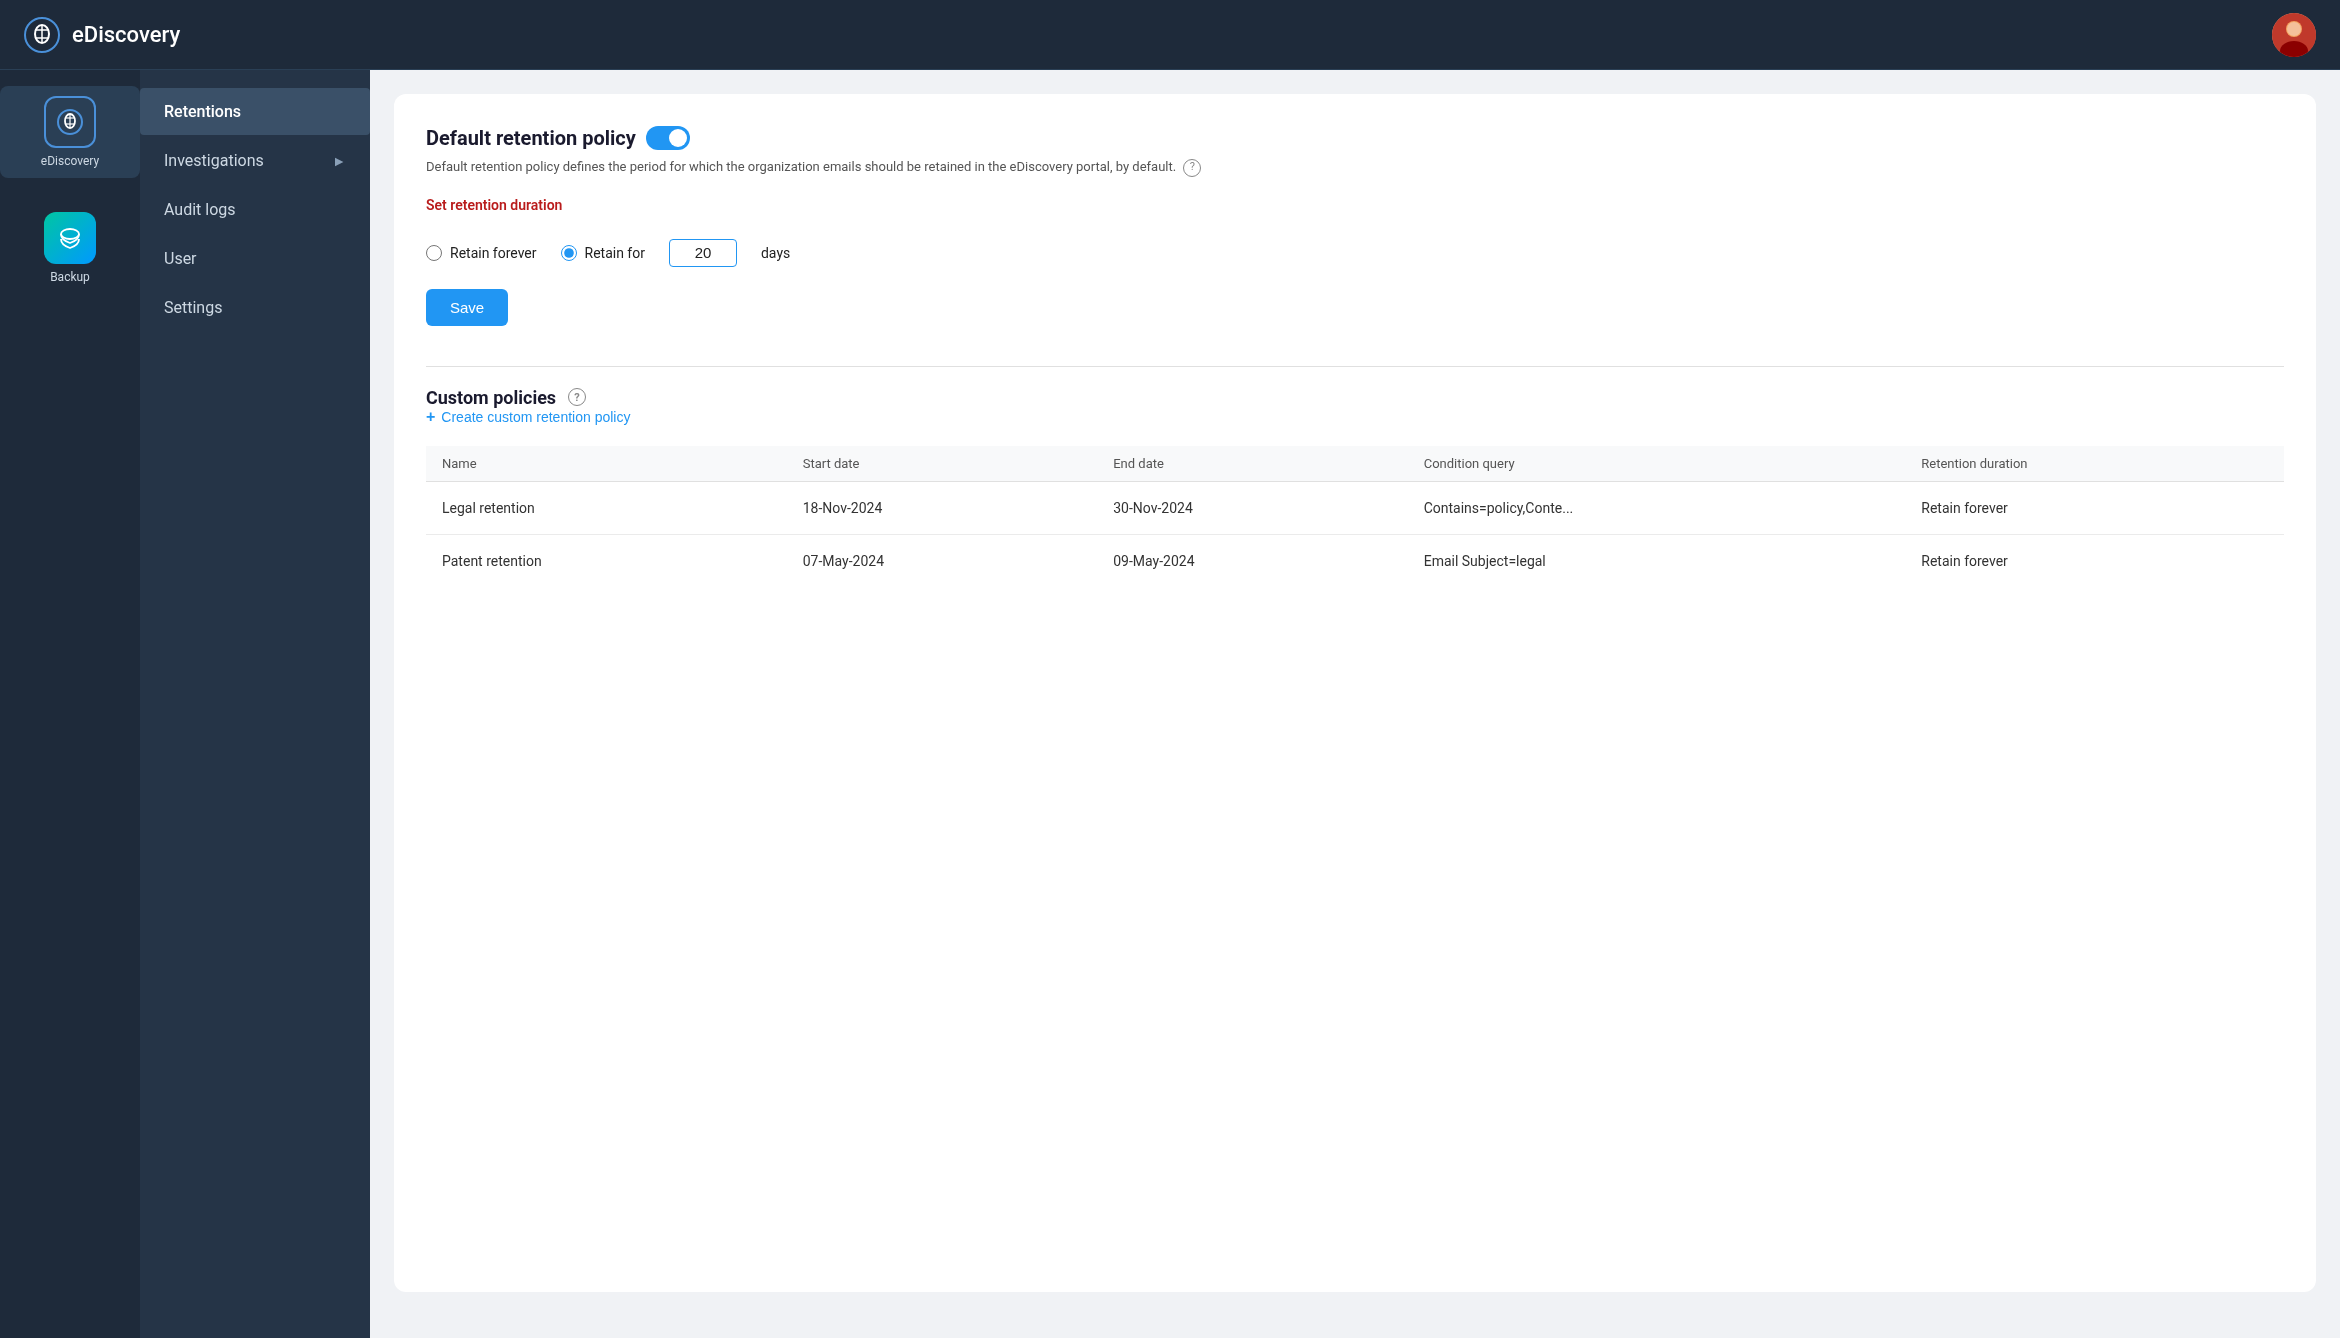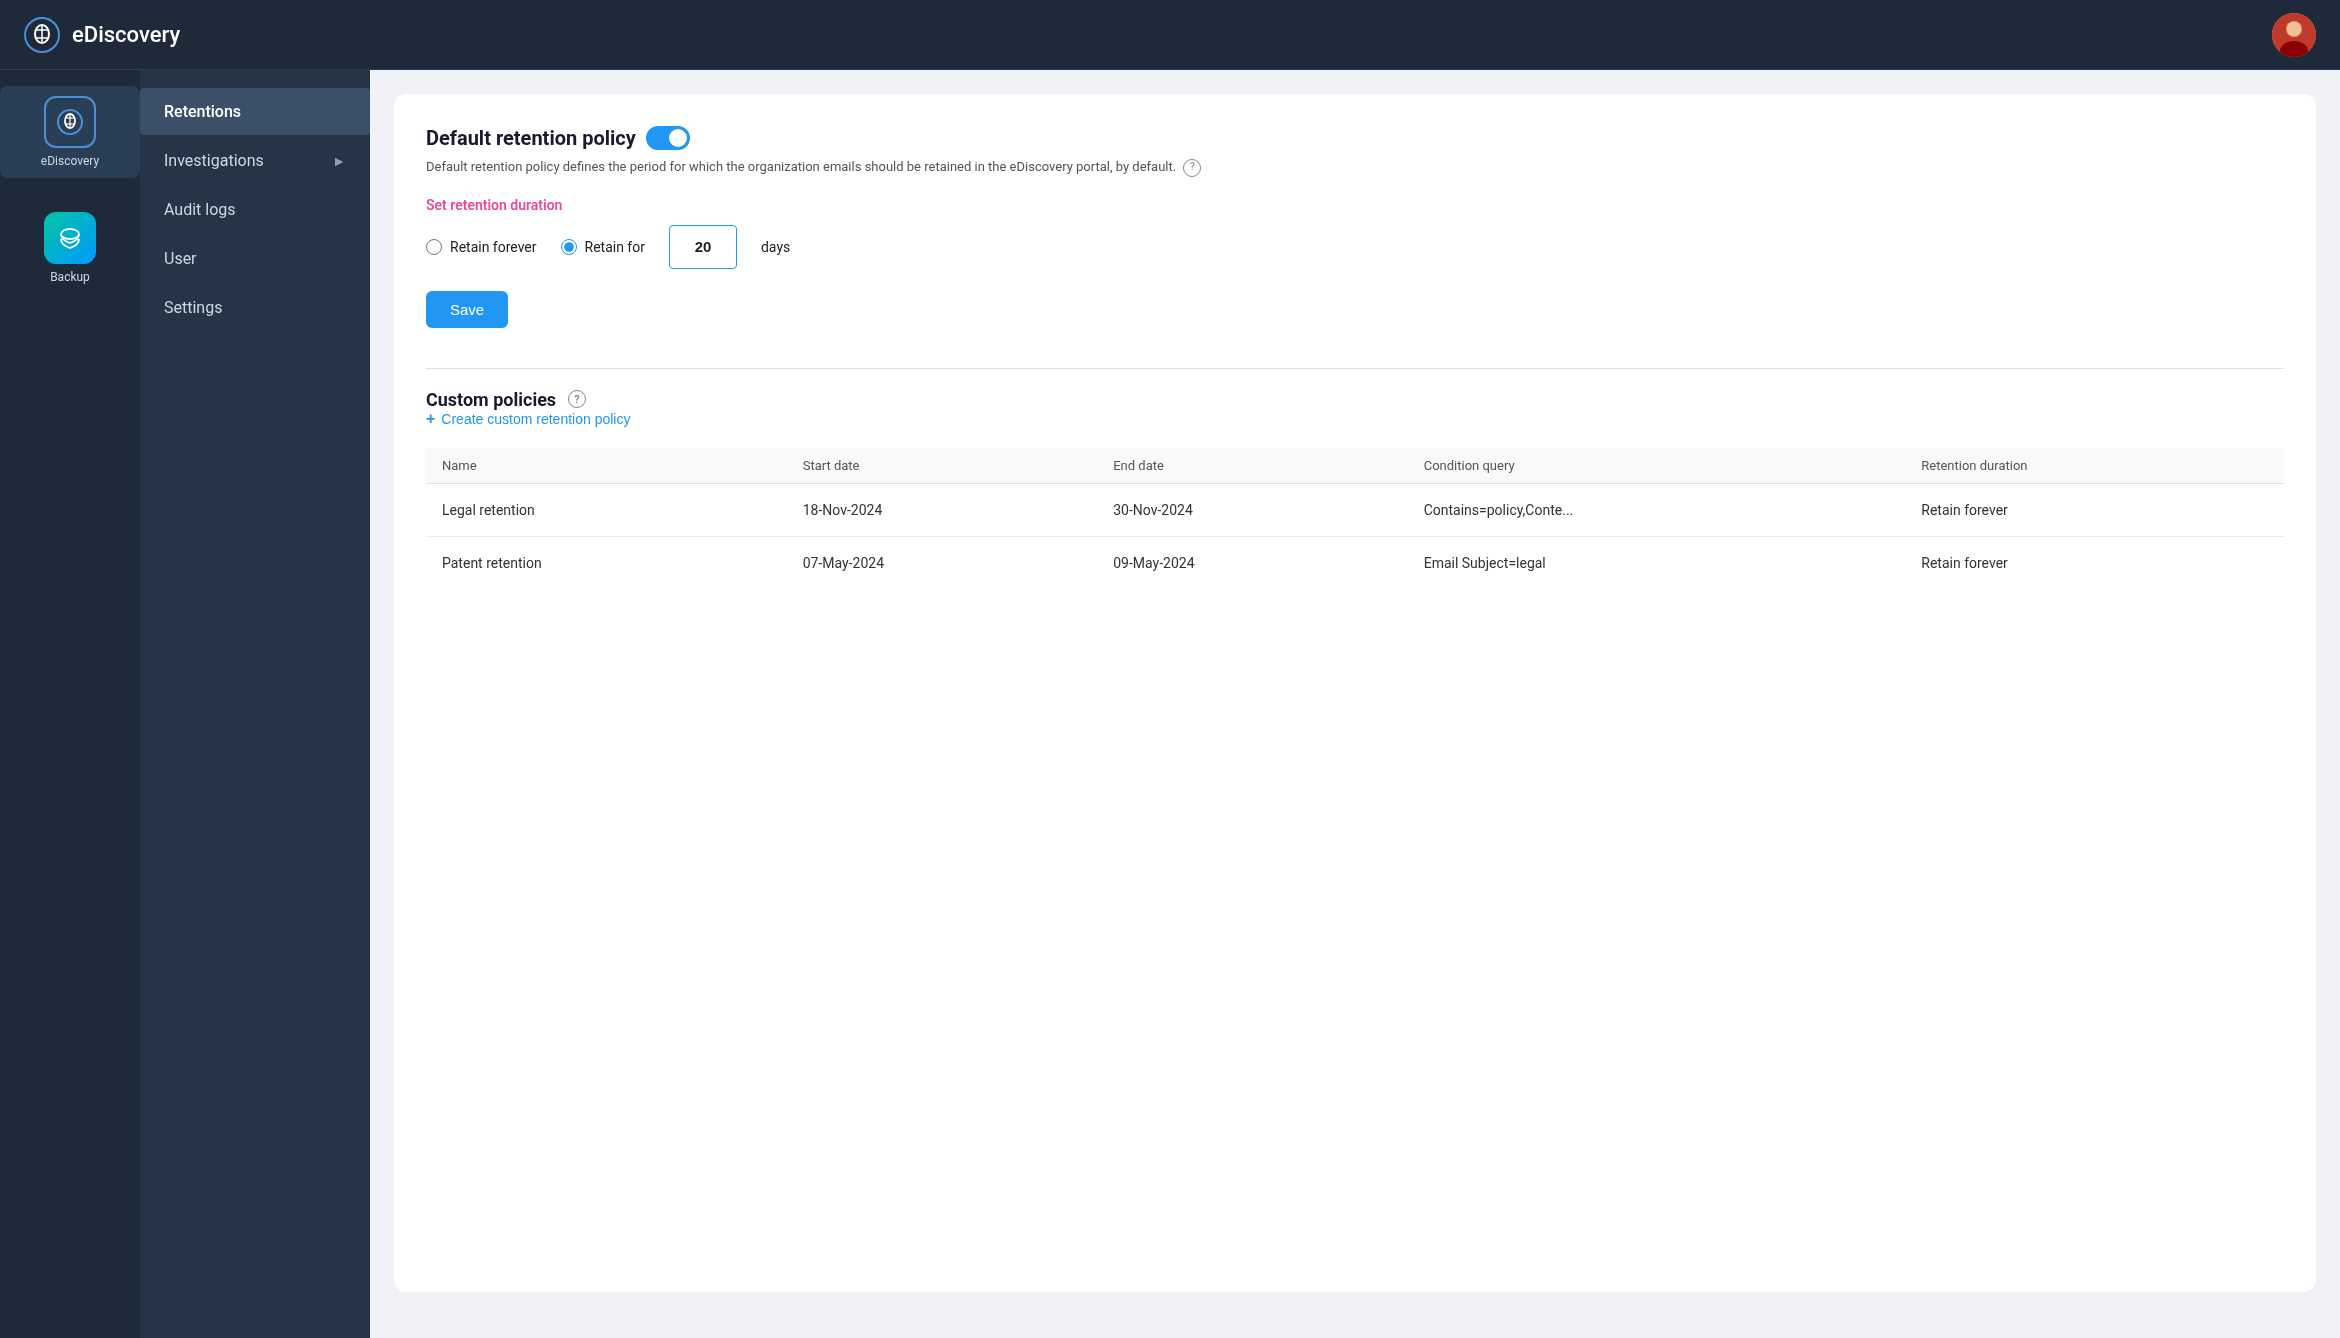--- a/index.html
+++ b/index.html
@@ -247,22 +247,22 @@
       color: #888;
       font-size: 11px;
       cursor: pointer;
       margin-left: 4px;
       vertical-align: middle;
     }
 
     .set-retention-label {
       font-size: 14px;
       font-weight: 600;
-      color: #ec4899;
-      margin-bottom: 12px;
+      color: #b91c1c;
+      margin-bottom: 26px;
     }
 
     .retention-options {
       display: flex;
       align-items: center;
       gap: 24px;
       margin-bottom: 22px;
     }
 
     .radio-option {
@@ -279,28 +279,27 @@
       cursor: pointer;
     }
 
     .radio-label {
       font-size: 14px;
       color: #222;
     }
 
     .days-input {
       width: 68px;
-      height: 44px;
+      height: 28px;
       border: 1.5px solid #2196F3;
       border-radius: 4px;
       text-align: center;
       font-size: 15px;
       color: #222;
       outline: none;
-      font-weight: bold;
     }
 
     .days-label {
       font-size: 14px;
       color: #222;
       text-align: right;
     }
 
     .save-btn {
       background: #2196F3;

